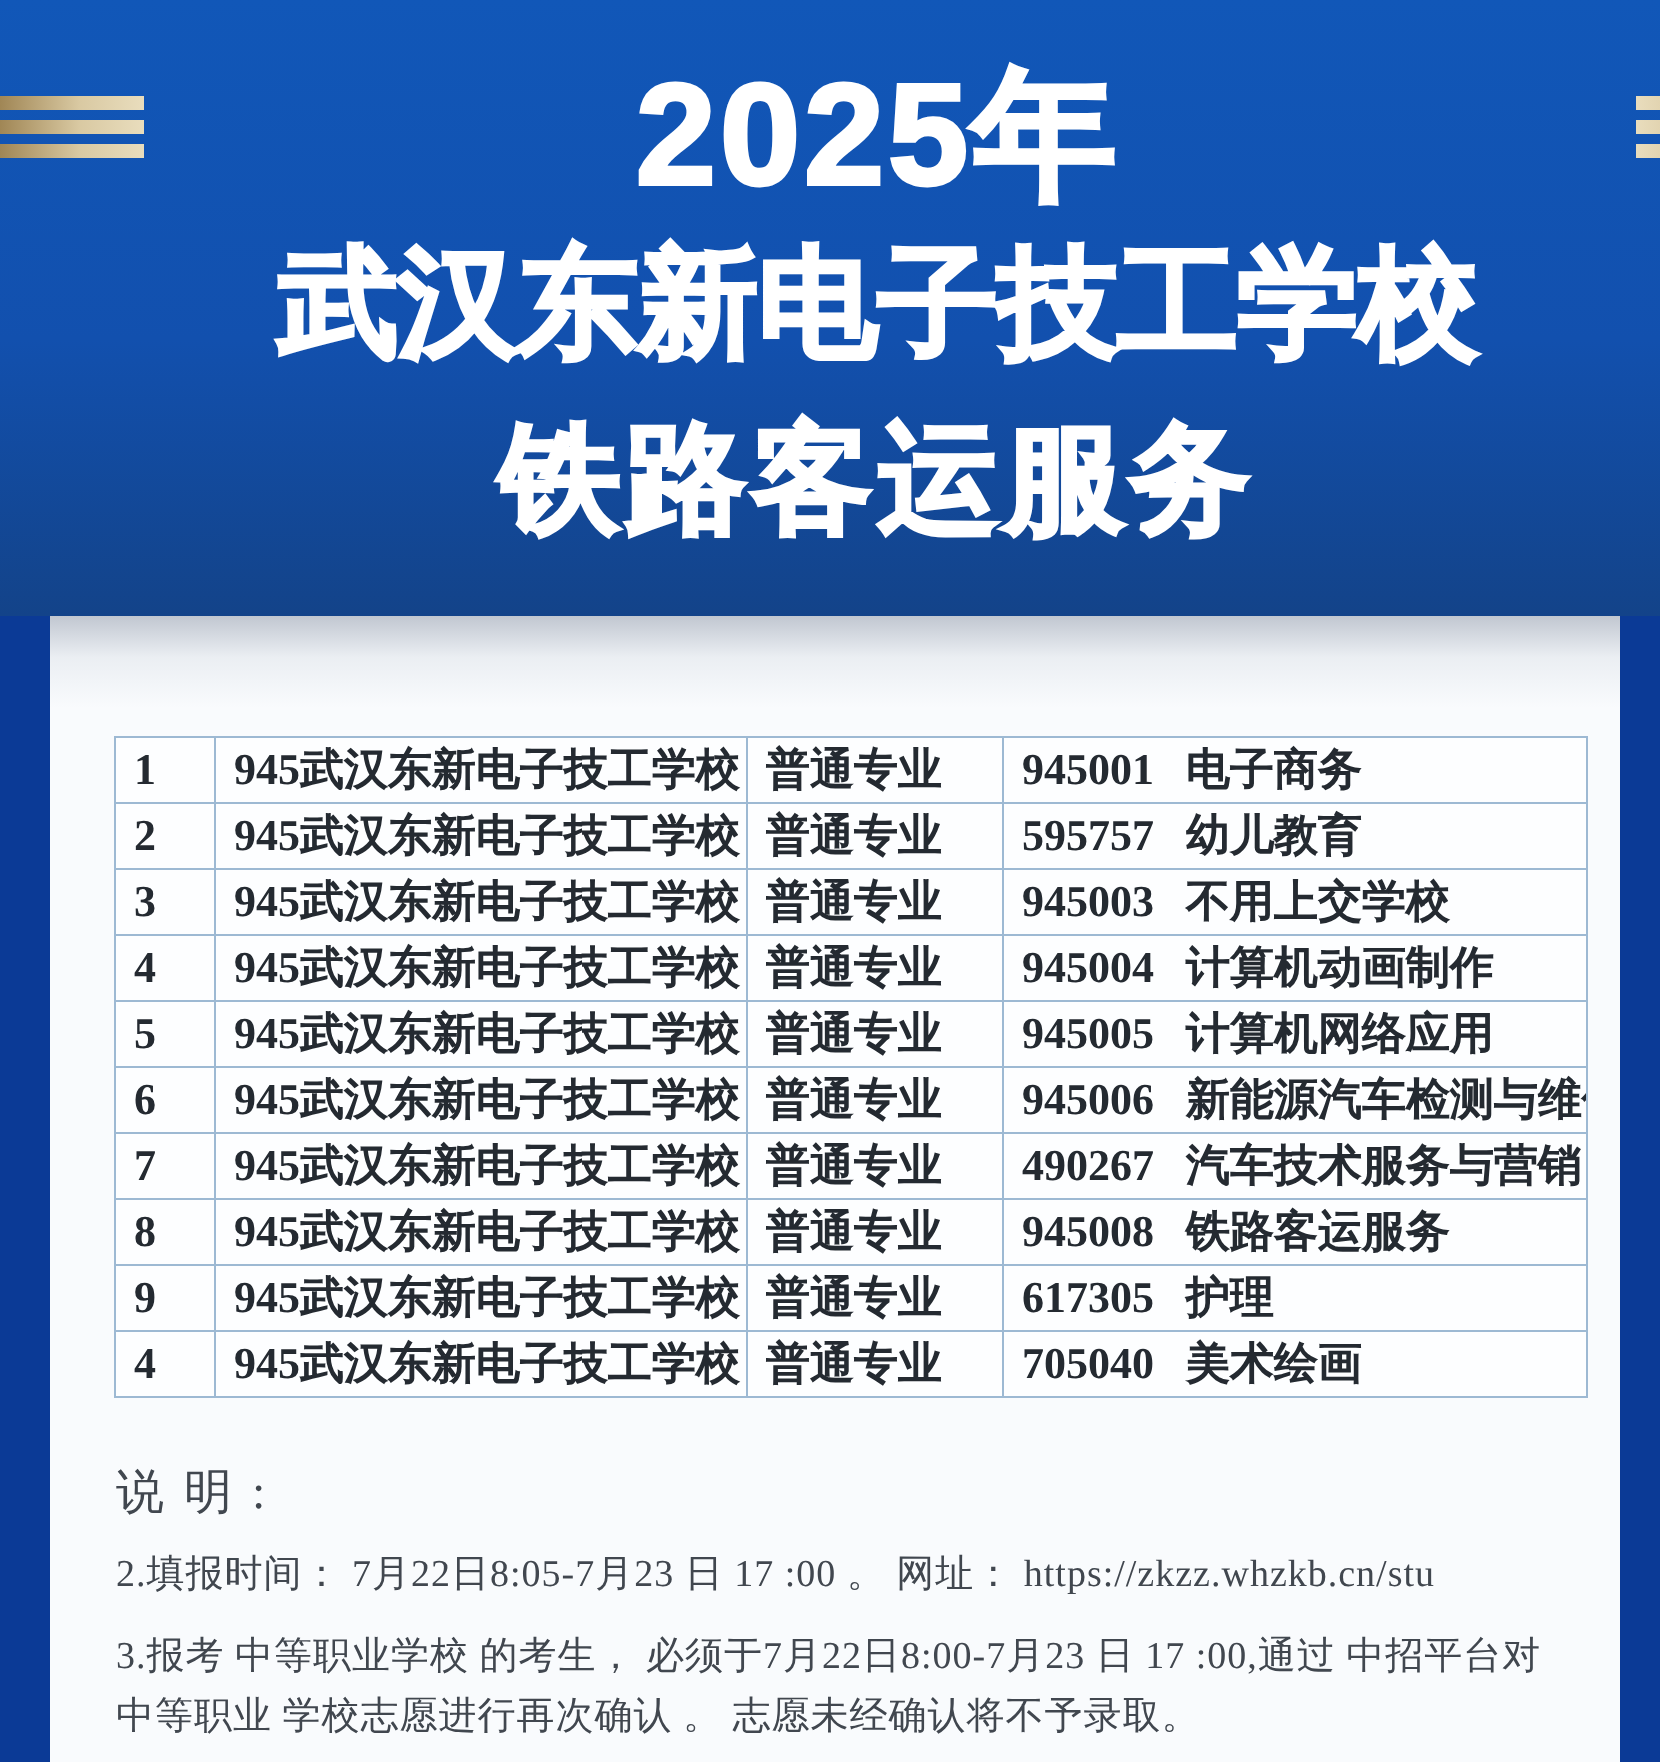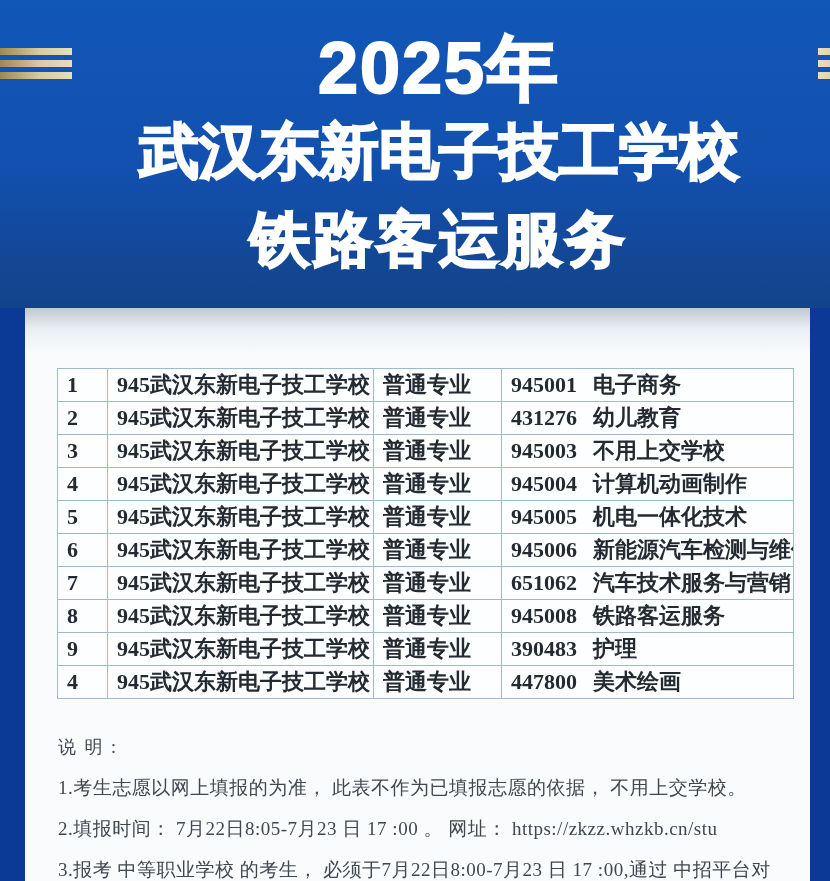--- a/index.html
+++ b/index.html
@@ -63,21 +63,21 @@
   col.c-school{width:266px;}
   col.c-cat{width:128px;}
   col.c-major{width:292px;}
   td .code{display:inline-block;}
   td .major{display:inline-block;margin-left:16px;text-align:center;}
   
   .notes{
     position:absolute;left:33px;top:424px;width:728px;
     color:#41474f;font-size:19px;letter-spacing:0.5px;
   }
-  .notes-heading{margin:0 0 14px 0;font-size:18px;letter-spacing:2px;}
+  .notes-heading{margin:0 0 14px 0;font-size:24px;letter-spacing:2px;}
   .notes p{margin:0 0 11px 0;line-height:30px;}
 </style>
 </head>
 <body>
 
 <div class="hero">
   <div class="corner-lines left">
     <div class="gold-bar"></div>
     <div class="gold-bar"></div>
     <div class="gold-bar"></div>
@@ -111,21 +111,21 @@
       <td>
         <span class="code">945001</span><span class="major">电子商务</span>
       </td>
     </tr>
 
     <tr>
       <td>2</td>
       <td>945武汉东新电子技工学校</td>
       <td>普通专业</td>
       <td>
-        <span class="code">431276</span><span class="major">幼儿教育</span>
+        <span class="code">595757</span><span class="major">幼儿教育</span>
       </td>
     </tr>
 
     <tr>
       <td>3</td>
       <td>945武汉东新电子技工学校</td>
       <td>普通专业</td>
       <td>
         <span class="code">945003</span><span class="major">不用上交学校</span>
       </td>
@@ -138,73 +138,72 @@
       <td>
         <span class="code">945004</span><span class="major">计算机动画制作</span>
       </td>
     </tr>
 
     <tr>
       <td>5</td>
       <td>945武汉东新电子技工学校</td>
       <td>普通专业</td>
       <td>
-        <span class="code">945005</span><span class="major">机电一体化技术</span>
+        <span class="code">945005</span><span class="major">计算机网络应用</span>
       </td>
     </tr>
 
     <tr>
       <td>6</td>
       <td>945武汉东新电子技工学校</td>
       <td>普通专业</td>
       <td>
         <span class="code">945006</span><span class="major">新能源汽车检测与维修</span>
       </td>
     </tr>
 
     <tr>
       <td>7</td>
       <td>945武汉东新电子技工学校</td>
       <td>普通专业</td>
       <td>
-        <span class="code">651062</span><span class="major">汽车技术服务与营销</span>
+        <span class="code">490267</span><span class="major">汽车技术服务与营销</span>
       </td>
     </tr>
 
     <tr>
       <td>8</td>
       <td>945武汉东新电子技工学校</td>
       <td>普通专业</td>
       <td>
         <span class="code">945008</span><span class="major">铁路客运服务</span>
       </td>
     </tr>
 
     <tr>
       <td>9</td>
       <td>945武汉东新电子技工学校</td>
       <td>普通专业</td>
       <td>
-        <span class="code">390483</span><span class="major">护理</span>
+        <span class="code">617305</span><span class="major">护理</span>
       </td>
     </tr>
 
     <tr>
       <td>4</td>
       <td>945武汉东新电子技工学校</td>
       <td>普通专业</td>
       <td>
-        <span class="code">447800</span><span class="major">美术绘画</span>
+        <span class="code">705040</span><span class="major">美术绘画</span>
       </td>
     </tr>
   </tbody>
   </table>
 
   <div class="notes">
     <p class="notes-heading">说 明 :</p>
     <div id="notes-list">
-        <p>1.考生志愿以网上填报的为准， 此表不作为已填报志愿的依据， 不用上交学校。</p>
         <p>2.填报时间： 7月22日8:05-7月23 日 17 :00 。 网址： https://zkzz.whzkb.cn/stu</p>
         <p>3.报考 中等职业学校 的考生， 必须于7月22日8:00-7月23 日 17 :00,通过 中招平台对中等职业 学校志愿进行再次确认 。 志愿未经确认将不予录取。</p>
       </div>
   </div>
 
 </div>
 
 </body></html>

